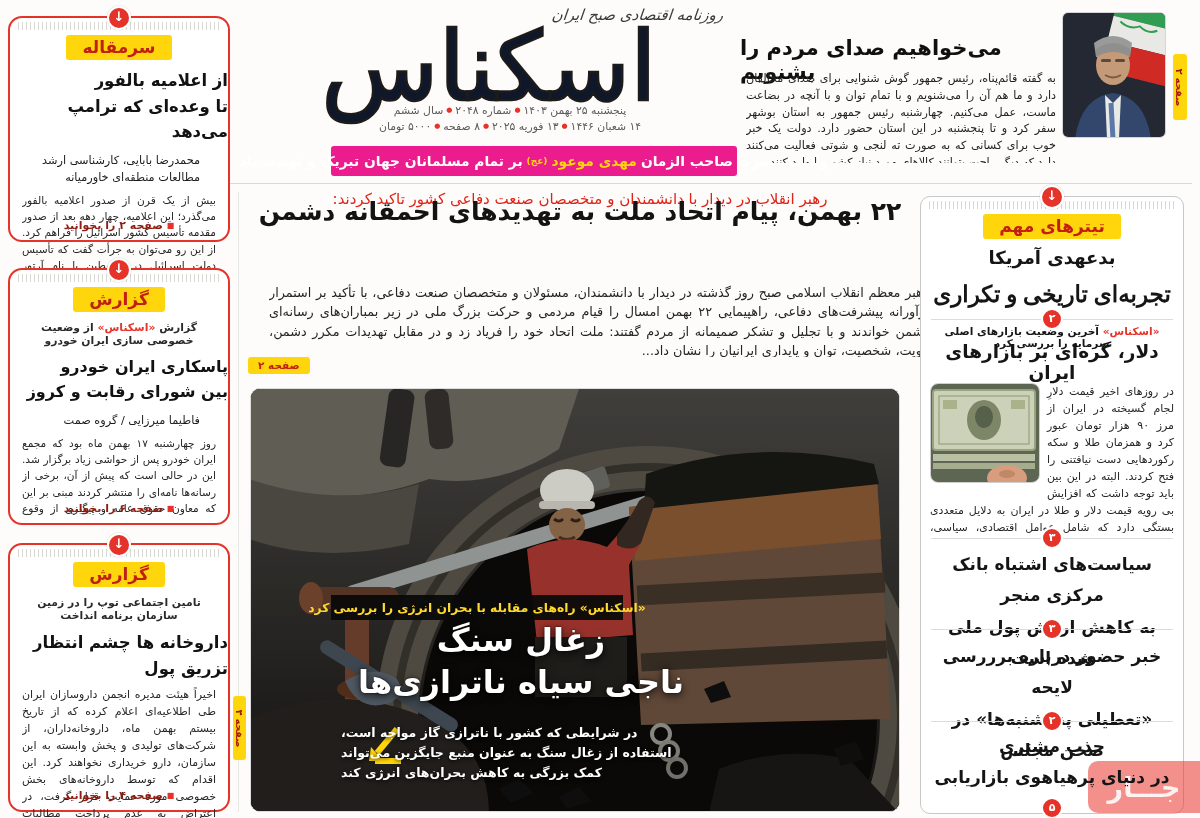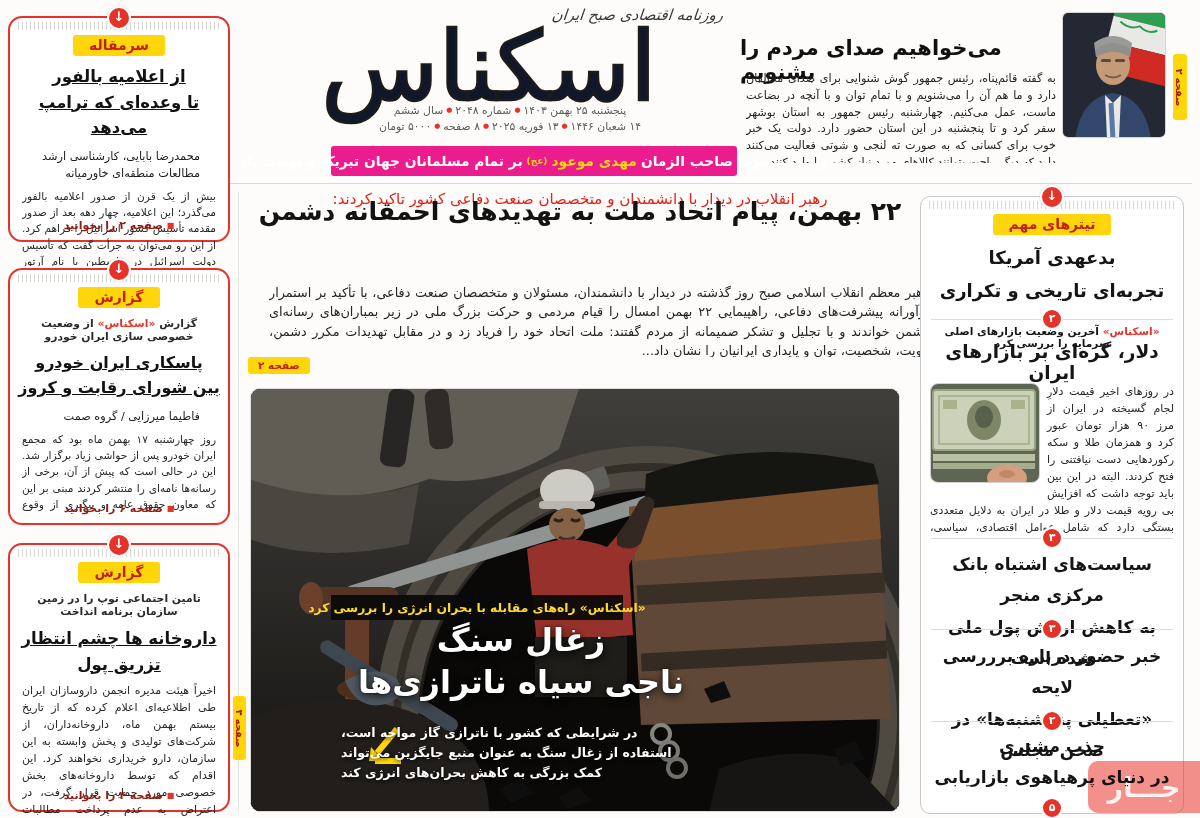--- a/index.html
+++ b/index.html
@@ -6,21 +6,21 @@
   html,body { background:#ffffff; }
   body { font-family:"DejaVu Sans", sans-serif; }
   #page {
     position:relative; width:1200px; height:818px; margin:0 auto;
     background:#fdfcfa; overflow:hidden; direction:rtl;
   }
   .abs { position:absolute; }
 
   
   .hatch { height:8px; margin:4px 8px 0; background:repeating-linear-gradient(90deg,#d9d8d3 0 1px,transparent 1px 4px); }
-  .ytag  { display:table; margin:5px auto 0; background:#ffd60b; color:#c21f12; font-weight:bold; font-size:14px; padding:2px 16px 3px; border-radius:3px; }
+  .ytag  { display:table; margin:5px auto 0; background:#ffd60b; color:#c21f12; font-weight:bold; font-size:17px; padding:2px 16px 3px; border-radius:3px; }
   .arrowcirc {
     position:absolute; top:-12px; left:calc(50% - 12px); width:24px; height:24px;
     background:#e5332a; border:2.5px solid #fff; border-radius:50%;
     color:#fff; font-size:13px; line-height:18px; text-align:center; font-weight:bold;
     box-shadow:0 0 0 1px rgba(0,0,0,.06);
   }
   .numcirc {
     position:absolute; left:calc(50% - 11px); width:22px; height:22px; background:#e5332a;
     border:2px solid #fff; border-radius:50%; color:#fff; font-size:11px; font-weight:bold;
     line-height:18px; text-align:center; z-index:3;
@@ -28,21 +28,21 @@
   .sqfoot { position:absolute; left:0; right:0; bottom:8px; text-align:center; font-size:11px; font-weight:bold; color:#8f1d12; }
   .sqfoot .sq { color:#e5332a; font-size:8px; vertical-align:1px; }
   .vtab {
     background:#ffd60b; border-radius:3px; color:#a8170d; font-size:9.5px; font-weight:bold;
     display:flex; align-items:center; justify-content:center;
   }
   .vtab span { transform:rotate(90deg); white-space:nowrap; }
 
   
   .lbox { position:absolute; left:8px; width:222px; border:2px solid #e5332a; border-radius:14px; background:#fff; }
-  .lbox .hl { text-align:center; font-weight:bold; color:#121212; font-size:16px; line-height:1.55; margin-top:8px;text-decoration:underline; }
+  .lbox .hl { font-weight:bold; color:#121212; font-size:16px; line-height:1.55; margin-top:8px; }
   .lbox .kick { text-align:center; font-weight:bold; font-size:10.8px; color:#2a2a2a; margin-top:9px; padding:0 8px; }
   .lbox .byline { font-weight:normal; font-size:11.3px; color:#1c1c1c; margin:8px 28px 0; text-align:right; line-height:1.5; }
   .lbox .body { margin:5px 12px 0; font-size:10.6px; line-height:1.55; color:#262626; text-align:justify; overflow:hidden; }
   .brand { color:#e5332a; }
 
   
   #tagline { left:545px; top:6px; width:185px; text-align:center; font-size:15px; color:#3a3a3a; font-style:italic; transform:skewX(-6deg); }
   #logo { left:248px; top:16px; width:482px; height:102px; display:flex; align-items:center; justify-content:center;
           font-size:96px; font-weight:400; color:#0f172a; -webkit-text-stroke:2.5px #1d1b19; letter-spacing:-2px; line-height:1; }
   #datelines { left:300px; top:103px; width:420px; text-align:center; font-size:10.8px; color:#5a5a5a; line-height:1.5; }
@@ -268,21 +268,21 @@
       <span>صفحه ۴</span>
     </div>
 
   <div class="abs" id="rcard">
     <div class="arrowcirc">↓</div>
     <div class="hatch"></div>
     <div class="ytag">تیترهای مهم</div>
 
     <div class="ritem" style="top:44px;">
       <span class="rline" style="font-size:18px;">بدعهدی آمریکا</span>
-      <span class="rline" style="font-size:18px;">تجربه‌ای تاریخی و تکراری</span>
+      <span class="rline" style="font-size:23px;font-family:Liberation Serif, serif;">تجربه‌ای تاریخی و تکراری</span>
     </div>
     <div class="rdiv" style="top:122px;"></div>
     <div class="numcirc" style="top:111px;">۲</div>
 
     <div class="ritem" id="r2-head">دلار، گره‌ای بر بازارهای ایران</div>
     <div class="ritem" id="r2-kicker">
       <span class="brand">«اسکناس»</span><span> آخرین وضعیت بازارهای اصلی سرمایه را بررسی کرد</span>
     </div>
     <div id="r2-content">
       <div id="r2-photo">

